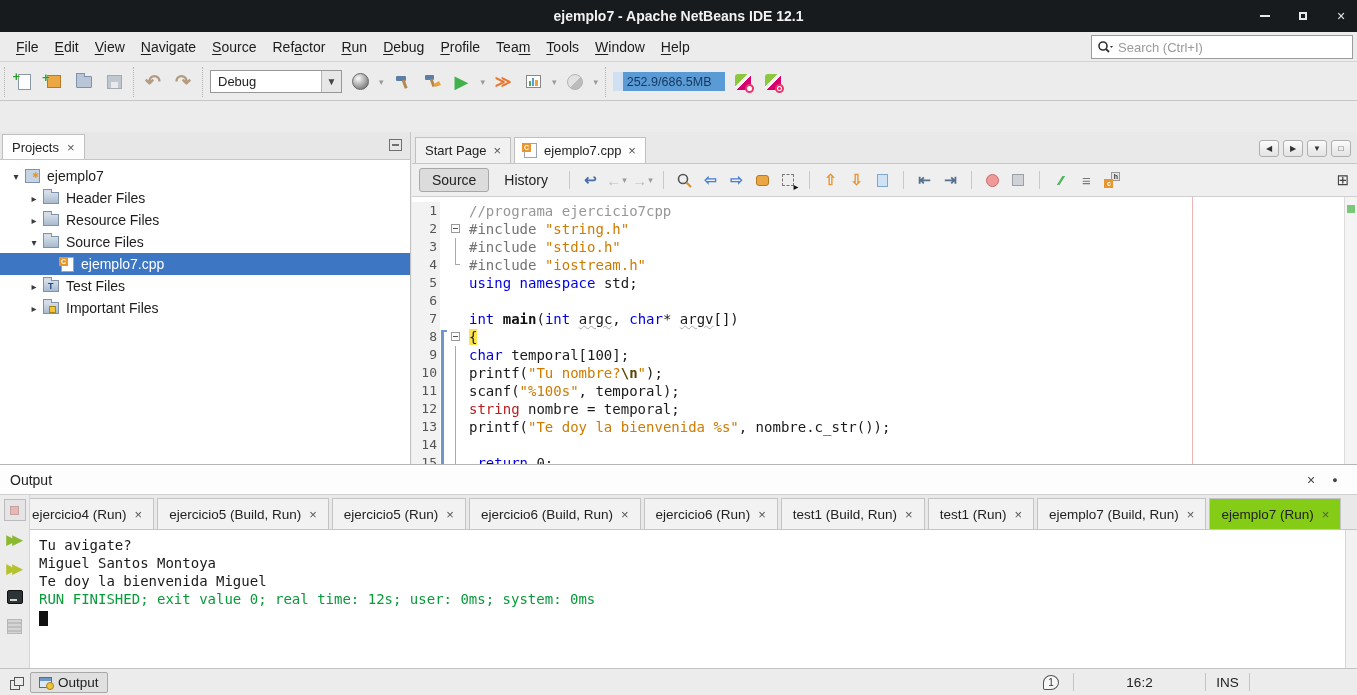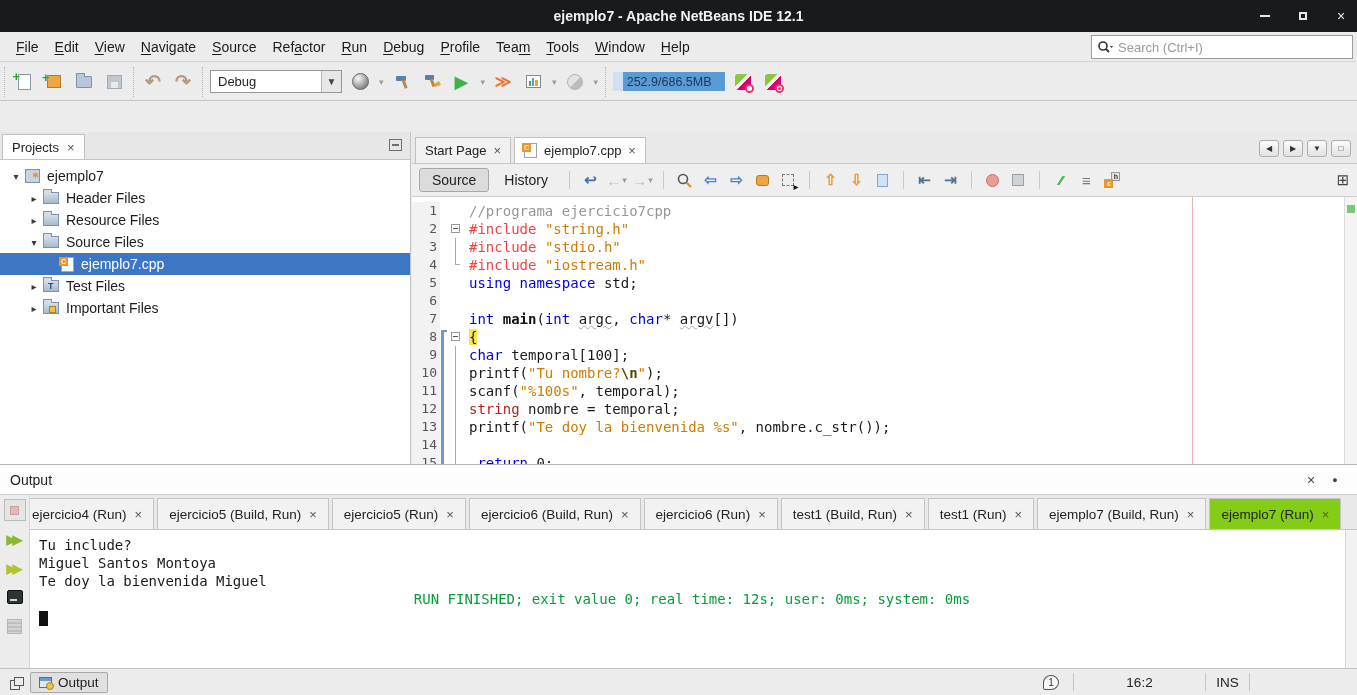--- a/index.html
+++ b/index.html
@@ -107,21 +107,21 @@
   .code-wrap { position:relative; height:298px; background:#fff; display:flex; }
   .code-scroll { flex:1; position:relative; overflow:hidden; padding-top:5px; font-family:"DejaVu Sans Mono", monospace; font-size:14px; }
   .margin-line { position:absolute; left:780px; top:0; bottom:0; width:1px; background:#eeb4b4; }
   .code-row { display:flex; height:18px; line-height:18px; position:relative; }
   .ln { width:28px; text-align:right; padding-right:3px; color:#555; background:#f2f2f2; font-size:13px; }
   .gut { width:8px; background:#fff; position:relative; }
   .fold { width:16px; background:#fff; position:relative; }
   .ctext { flex:1; padding-left:5px; white-space:pre; color:#1a1a1a; }
   .code-row.cur .ctext { background:#e8f0fb; }
   .tok-cm { color:#969696; }
-  .tok-dir { color:#ef4444; }
+  .tok-dir { color:#737373; }
   .tok-str { color:#ce7b00; }
   .tok-esc { color:#5c4300; font-weight:bold; }
   .tok-kw { color:#0000e6; }
   .tok-cls { color:#b91c1c; }
   .tok-fn { font-weight:bold; color:#111; }
   .tok-und { color:#1a1a1a; text-decoration:underline; text-decoration-style:wavy; text-decoration-color:#aaa; text-decoration-thickness:1px; }
   .tok-brace { background:#fbe54a; color:#1a1a1a; }
   .fold-box { position:absolute; left:3px; top:4px; width:9px; height:9px; border:1px solid #9a9a9a; background:#fff; }
   .fold-box:after { content:""; position:absolute; left:1px; top:3px; width:5px; height:1px; background:#555; }
   .fold-line { position:absolute; left:7px; top:0; bottom:0; width:1px; background:#aaa; }
@@ -149,21 +149,21 @@
   .rerun-g { color:#8ab82e; font-size:13px; letter-spacing:-4px; font-weight:bold; padding-right:4px; }
   .console-ic { width:16px; height:14px; background:#2e3436; border:1px solid #111; border-radius:2px; position:relative; }
   .console-ic:after { content:""; position:absolute; left:2px; bottom:2px; width:7px; height:2px; background:#d3d7cf; }
   .options-ic { width:15px; height:15px; background:repeating-linear-gradient(#cfcfcf 0 2px, #b5b5b5 2px 4px); border:1px solid #aaa; opacity:.8; }
   .out-tabs { position:absolute; left:30px; right:0; top:0; height:35px; background:#e9e9e9; border-bottom:1px solid #c6c6c6; display:flex; align-items:flex-end; overflow:hidden; }
   .out-tab { height:31px; background:#f2f2f2; border:1px solid #c4c4c4; border-bottom:0; margin-left:3px; padding:0 11px; display:flex; align-items:center; gap:8px; font-size:13.5px; color:#222; white-space:nowrap; }
   .out-tab.active { background:#84cc16; }
   .out-tab:first-child { margin-left:-10px; }
   .out-content { position:absolute; left:30px; right:12px; top:35px; bottom:0; background:#fff; padding:6px 0 0 9px; font-family:"DejaVu Sans Mono", monospace; font-size:14px; }
   .out-line { height:18px; line-height:18px; color:#1a1a1a; white-space:pre; }
-  .out-line.success { color:#089b3a;text-align:center; }
+  .out-line.success { color:#089b3a; }
   .cursor-blk { display:inline-block; width:9px; height:15px; background:#111; vertical-align:middle; }
   .out-scroll { position:absolute; right:0; top:35px; bottom:0; width:12px; background:#f2f2f2; border-left:1px solid #d5d5d5; }
 
   
   .statusbar { position:absolute; left:0; top:668px; width:1357px; height:27px; background:#ececec; border-top:1px solid #c2c2c2; display:flex; align-items:center; }
   .dock-ic { width:12px; height:11px; position:relative; margin:0 8px 0 10px; }
   .dock-ic:before { content:""; position:absolute; left:0; top:3px; width:8px; height:8px; border:1px solid #555; background:#ececec; }
   .dock-ic:after { content:""; position:absolute; left:4px; top:0; width:8px; height:7px; border:1px solid #555; background:#ececec; }
   .sb-outbtn { height:21px; border:1px solid #a8a8a8; border-radius:2px; background:#e0e0e0; display:flex; align-items:center; gap:6px; padding:0 8px; font-size:13.5px; color:#222; }
   .win-ic { width:13px; height:11px; border:1px solid #4a6fa5; background:#dce9f7; position:relative; }
@@ -657,21 +657,21 @@
           <div class="out-tab">
             <span>ejemplo7 (Build, Run)</span>
             <span class="tab-close">×</span>
           </div>
           <div class="out-tab active">
             <span>ejemplo7 (Run)</span>
             <span class="tab-close">×</span>
           </div>
         </div>
       <div class="out-content" id="outlines">
-          <div class="out-line">Tu include?</div>
+          <div class="out-line">Tu avigate?</div>
           <div class="out-line">Miguel Santos Montoya</div>
           <div class="out-line">Te doy la bienvenida Miguel</div>
           <div class="out-line success">RUN FINISHED; exit value 0; real time: 12s; user: 0ms; system: 0ms</div>
           <div class="out-line"><span class="cursor-blk"></span></div>
         </div>
       <div class="out-scroll"></div>
     </div>
   </div>
 
   <div class="statusbar">

